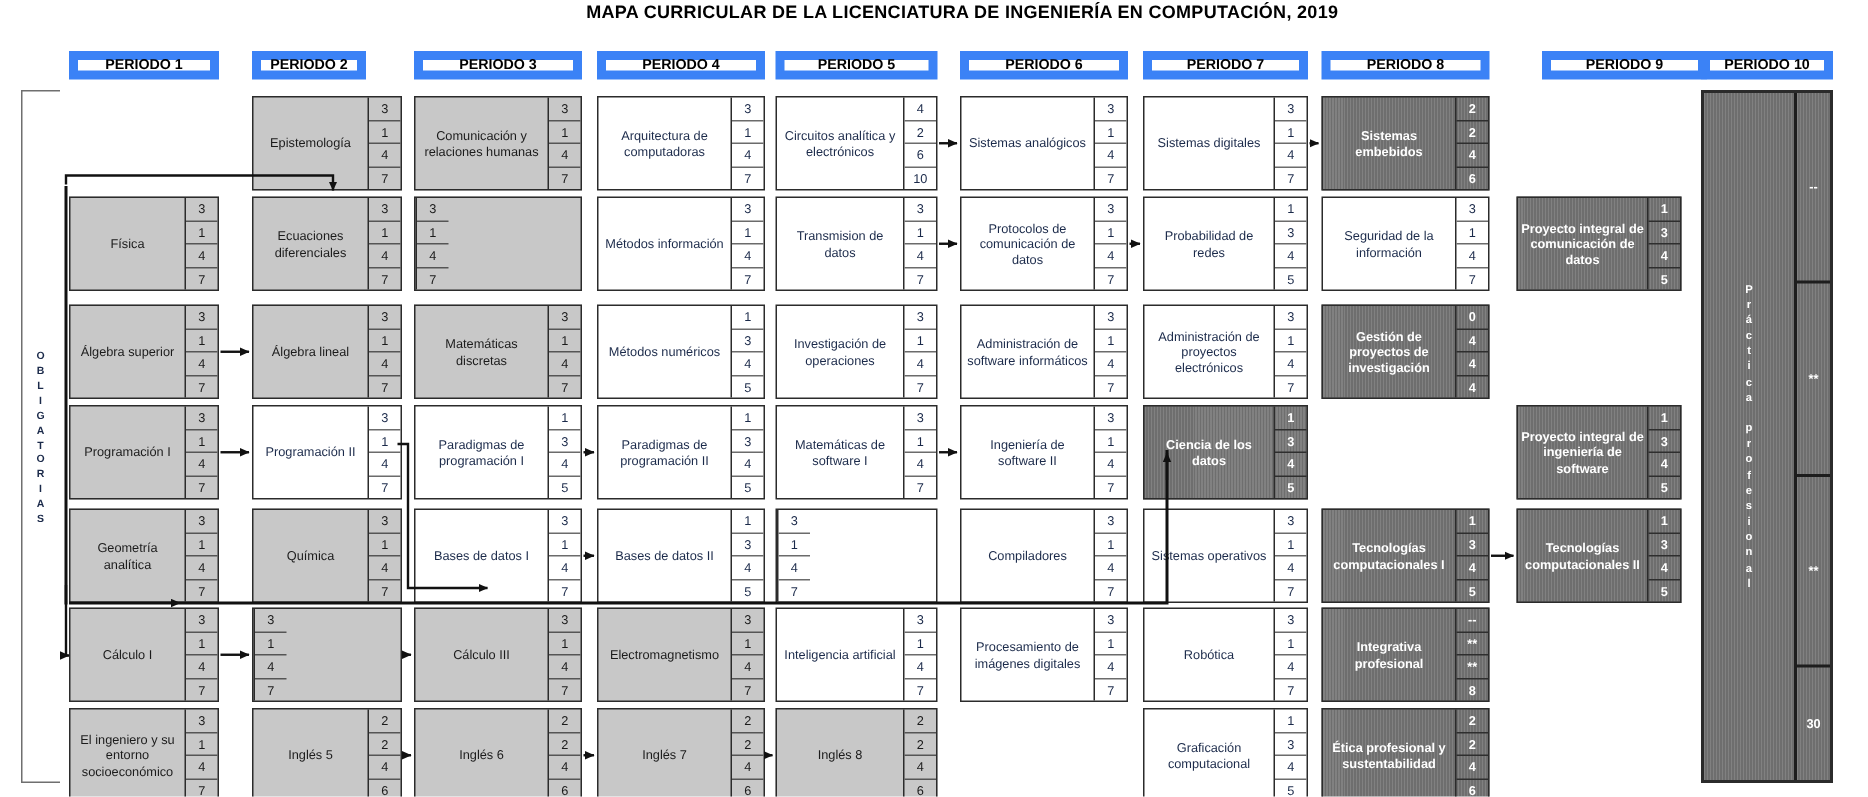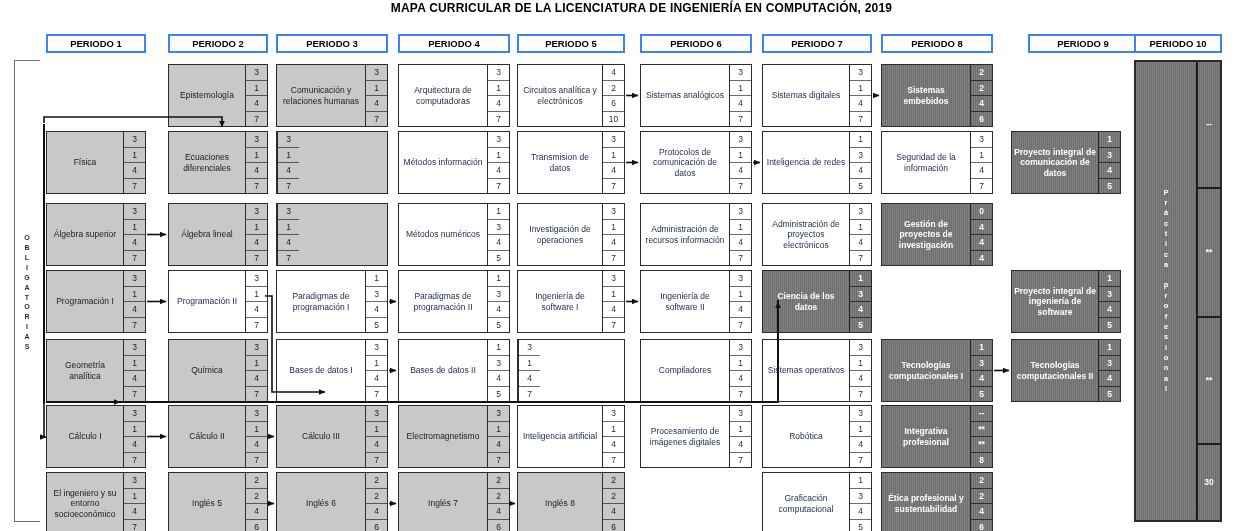--- a/index.html
+++ b/index.html
@@ -10,21 +10,21 @@
   }
   #stage{position:relative;width:1245px;height:531px;}
 
   .title{
     position:absolute;top:1px;left:0;width:1245px;text-align:center;
     font-size:12px;font-weight:bold;letter-spacing:.2px;padding-left:19px;
   }
 
   
   .period-head{
-    position:absolute;height:19px;border:2px solid #3b82f6;background:#fff;
+    position:absolute;height:19px;border:6px solid #3b82f6;background:#fff;
     display:flex;align-items:center;justify-content:center;
     font-size:9.5px;font-weight:bold;box-sizing:border-box;
   }
 
   
   .oblig-bracket{
     position:absolute;border:1px solid #6f6f6f;border-right:none;background:#fff;
     box-sizing:border-box;
   }
   .oblig-label{
@@ -87,21 +87,21 @@
 </style>
 </head>
 <body>
 
 <div id="stage">
 
   <div class="title">MAPA CURRICULAR DE LA LICENCIATURA DE INGENIERÍA EN COMPUTACIÓN, 2019</div>
 
   <div id="period-heads">
       <div class="period-head" style="left: 46px; width: 100px; top: 34px;">PERIODO 1</div>
-      <div class="period-head" style="left: 168px; width: 100px; top: 34px;">PERIODO 2</div>
+      <div class="period-head" style="left: 168px; width: 76px; top: 34px;">PERIODO 2</div>
       <div class="period-head" style="left: 276px; width: 112px; top: 34px;">PERIODO 3</div>
       <div class="period-head" style="left: 398px; width: 112px; top: 34px;">PERIODO 4</div>
       <div class="period-head" style="left: 517px; width: 108px; top: 34px;">PERIODO 5</div>
       <div class="period-head" style="left: 640px; width: 112px; top: 34px;">PERIODO 6</div>
       <div class="period-head" style="left: 762px; width: 110px; top: 34px;">PERIODO 7</div>
       <div class="period-head" style="left: 881px; width: 112px; top: 34px;">PERIODO 8</div>
       <div class="period-head" style="left: 1028px; width: 110px; top: 34px;">PERIODO 9</div>
       <div class="period-head" style="left: 1134px; width: 88px; top: 34px;">PERIODO 10</div>
     </div>
 
@@ -232,21 +232,21 @@
       <div class="course fill-white" style="left: 640px; top: 131px; width: 112px; height: 63px;">
         <div class="name">Protocolos de comunicación de datos</div>
         <div class="creds">
           <span>3</span>
           <span>1</span>
           <span>4</span>
           <span>7</span>
         </div>
       </div>
       <div class="course fill-white" style="left: 762px; top: 131px; width: 110px; height: 63px;">
-        <div class="name">Inteligencia de redes</div>
+        <div class="name">Probabilidad de redes</div>
         <div class="creds">
           <span>1</span>
           <span>3</span>
           <span>4</span>
           <span>5</span>
         </div>
       </div>
       <div class="course fill-white" style="left: 881px; top: 131px; width: 112px; height: 63px;">
         <div class="name">Seguridad de la información</div>
         <div class="creds">
@@ -277,20 +277,21 @@
       <div class="course fill-gray" style="left: 168px; top: 203px; width: 100px; height: 63px;">
         <div class="name">Álgebra lineal</div>
         <div class="creds">
           <span>3</span>
           <span>1</span>
           <span>4</span>
           <span>7</span>
         </div>
       </div>
       <div class="course fill-gray" style="left: 276px; top: 203px; width: 112px; height: 63px;">
+        <div class="name">Matemáticas discretas</div>
         <div class="creds">
           <span>3</span>
           <span>1</span>
           <span>4</span>
           <span>7</span>
         </div>
       </div>
       <div class="course fill-white" style="left: 398px; top: 203px; width: 112px; height: 63px;">
         <div class="name">Métodos numéricos</div>
         <div class="creds">
@@ -303,21 +304,21 @@
       <div class="course fill-white" style="left: 517px; top: 203px; width: 108px; height: 63px;">
         <div class="name">Investigación de operaciones</div>
         <div class="creds">
           <span>3</span>
           <span>1</span>
           <span>4</span>
           <span>7</span>
         </div>
       </div>
       <div class="course fill-white" style="left: 640px; top: 203px; width: 112px; height: 63px;">
-        <div class="name">Administración de recursos información</div>
+        <div class="name">Administración de software informáticos</div>
         <div class="creds">
           <span>3</span>
           <span>1</span>
           <span>4</span>
           <span>7</span>
         </div>
       </div>
       <div class="course fill-white" style="left: 762px; top: 203px; width: 110px; height: 63px;">
         <div class="name">Administración de proyectos electrónicos</div>
         <div class="creds">
@@ -366,21 +367,21 @@
       <div class="course fill-white" style="left: 398px; top: 270px; width: 112px; height: 63px;">
         <div class="name">Paradigmas de programación II</div>
         <div class="creds">
           <span>1</span>
           <span>3</span>
           <span>4</span>
           <span>5</span>
         </div>
       </div>
       <div class="course fill-white" style="left: 517px; top: 270px; width: 108px; height: 63px;">
-        <div class="name">Ingeniería de software I</div>
+        <div class="name">Matemáticas de software I</div>
         <div class="creds">
           <span>3</span>
           <span>1</span>
           <span>4</span>
           <span>7</span>
         </div>
       </div>
       <div class="course fill-white" style="left: 640px; top: 270px; width: 112px; height: 63px;">
         <div class="name">Ingeniería de software II</div>
         <div class="creds">
@@ -491,21 +492,20 @@
       <div class="course fill-gray" style="left: 46px; top: 405px; width: 100px; height: 63px;">
         <div class="name">Cálculo I</div>
         <div class="creds">
           <span>3</span>
           <span>1</span>
           <span>4</span>
           <span>7</span>
         </div>
       </div>
       <div class="course fill-gray" style="left: 168px; top: 405px; width: 100px; height: 63px;">
-        <div class="name">Cálculo II</div>
         <div class="creds">
           <span>3</span>
           <span>1</span>
           <span>4</span>
           <span>7</span>
         </div>
       </div>
       <div class="course fill-gray" style="left: 276px; top: 405px; width: 112px; height: 63px;">
         <div class="name">Cálculo III</div>
         <div class="creds">

